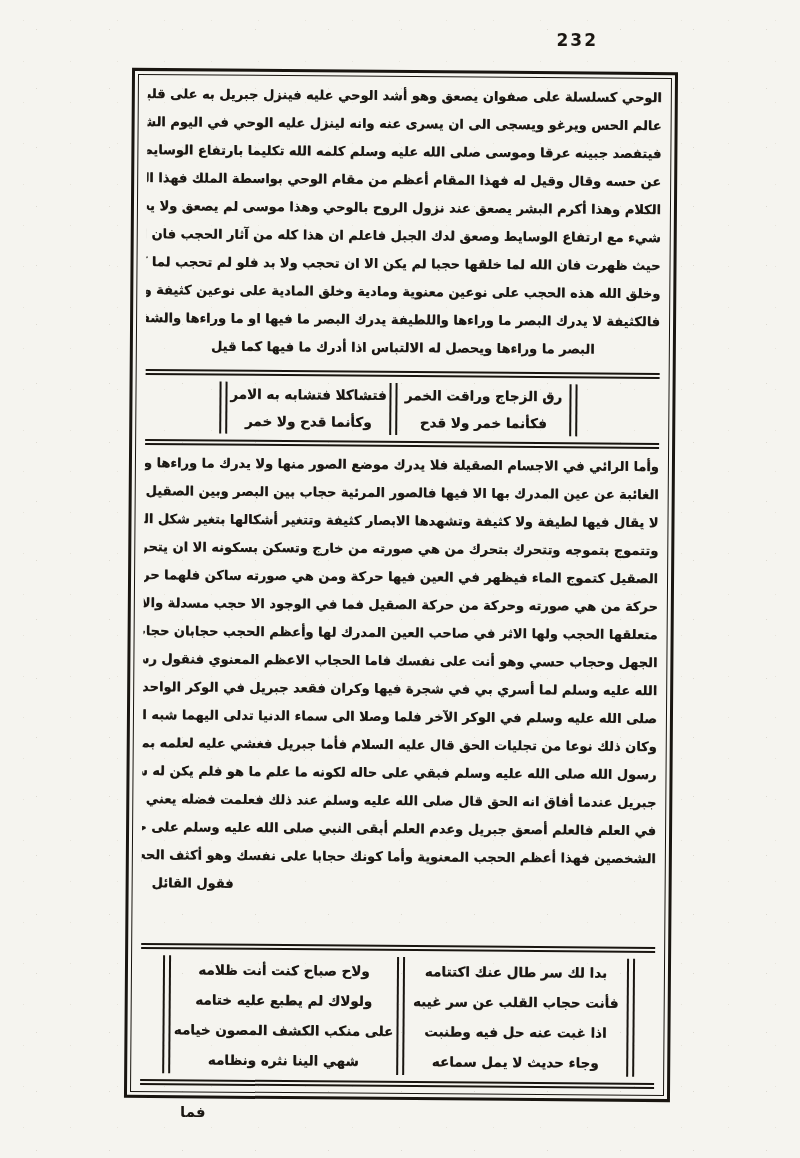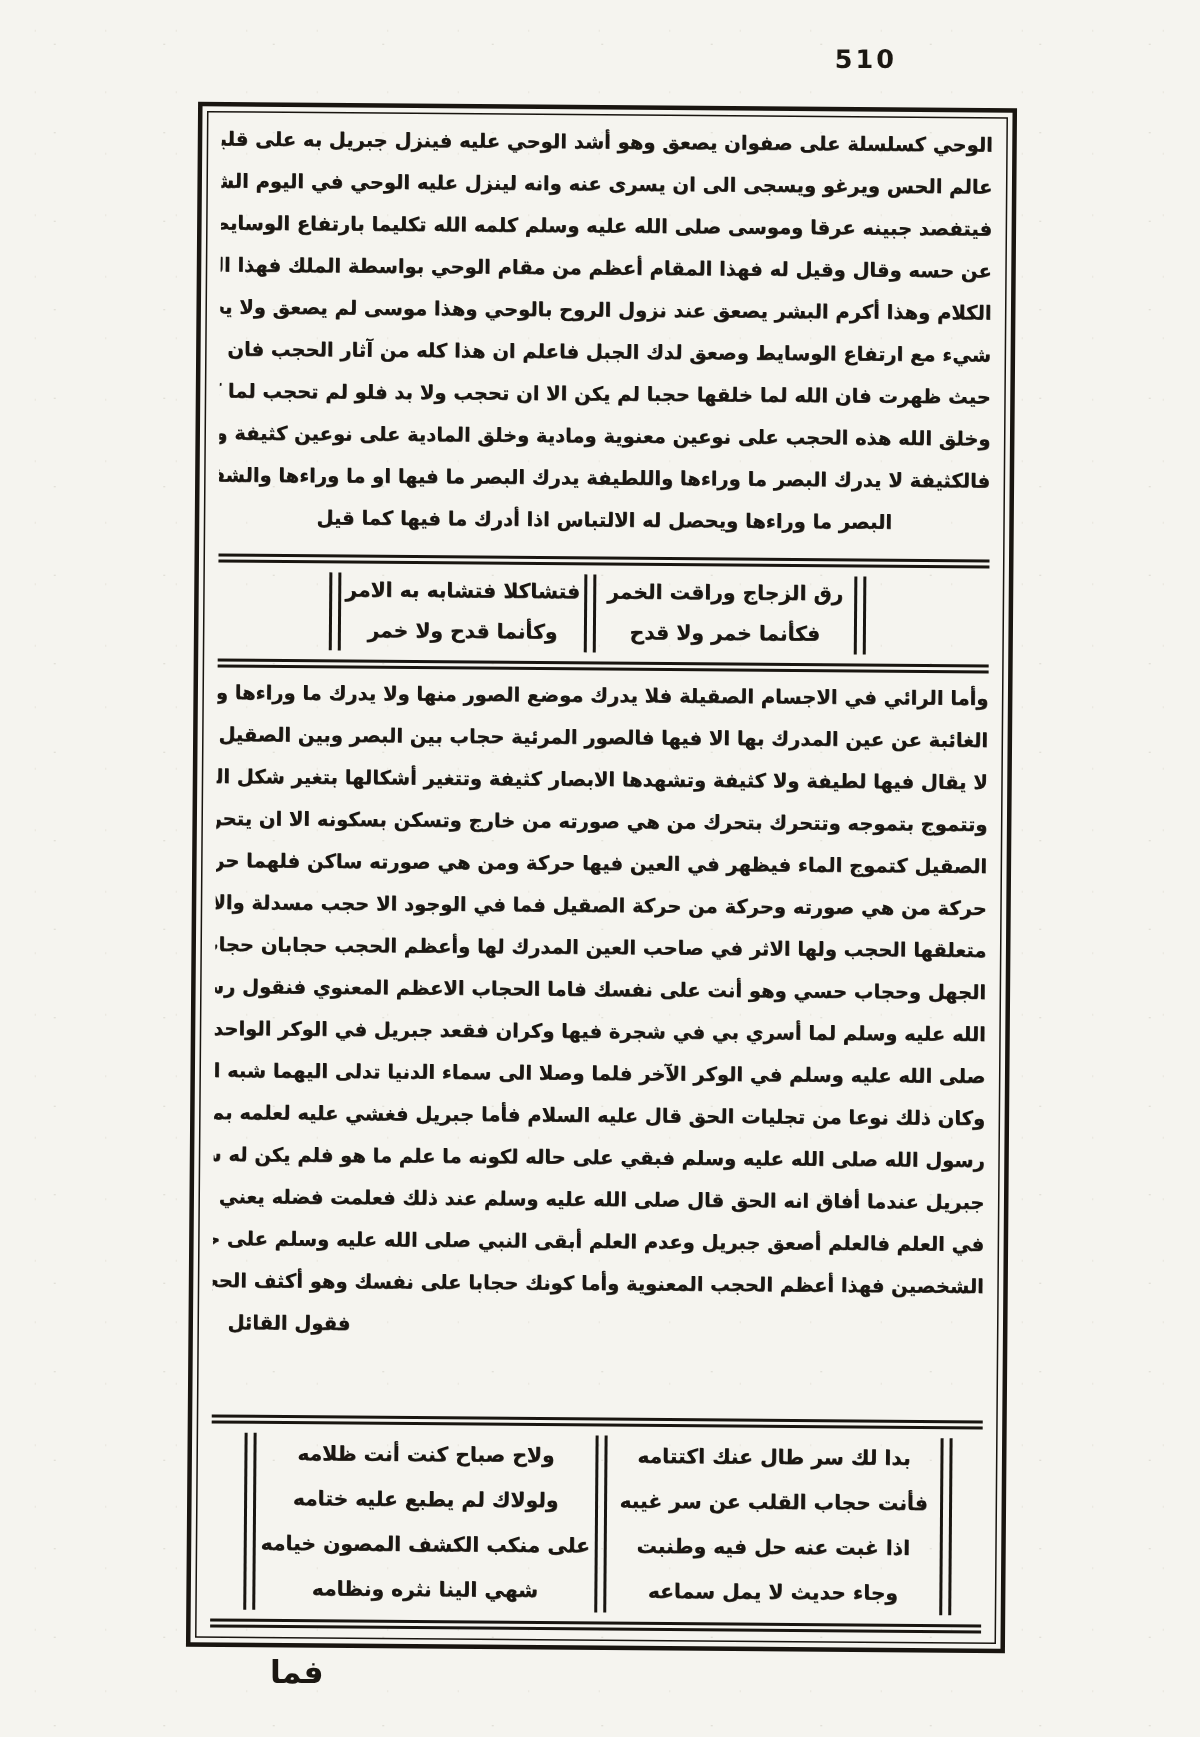--- a/index.html
+++ b/index.html
@@ -89,29 +89,29 @@
     font-weight: 700;
     line-height: 27px;
     text-shadow: 0.3px 0.3px 0 rgba(27,23,18,0.7);
   }
   .poem2 .verse { line-height: 30px; }
   .poem2 { margin-top: auto; margin-bottom: 0; }
   .catchword {
     position: absolute;
     left: 180px;
     top: 1103px;
-    font-size: 21px;
+    font-size: 15px;
     font-weight: 700;
     direction: rtl;
   }
 </style>
 </head>
 <body>
 
-<div class="page-number">510</div>
+<div class="page-number">232</div>
 
 <div class="frame">
   <div class="frame-inner">
 
     <section>
       <div class="bline">الوحي كسلسلة على صفوان يصعق وهو أشد الوحي عليه فينزل جبريل به على قلبه فيفنى عن</div>
       <div class="bline">عالم الحس ويرغو ويسجى الى ان يسرى عنه وانه لينزل عليه الوحي في اليوم الشديد البرد</div>
       <div class="bline">فيتفصد جبينه عرقا وموسى صلى الله عليه وسلم كلمه الله تكليما بارتفاع الوسايط وما صعق وما زال</div>
       <div class="bline">عن حسه وقال وقيل له فهذا المقام أعظم من مقام الوحي بواسطة الملك فهذا الملك يصعق عند</div>
       <div class="bline">الكلام وهذا أكرم البشر يصعق عند نزول الروح بالوحي وهذا موسى لم يصعق ولا يجرى عليه</div>

